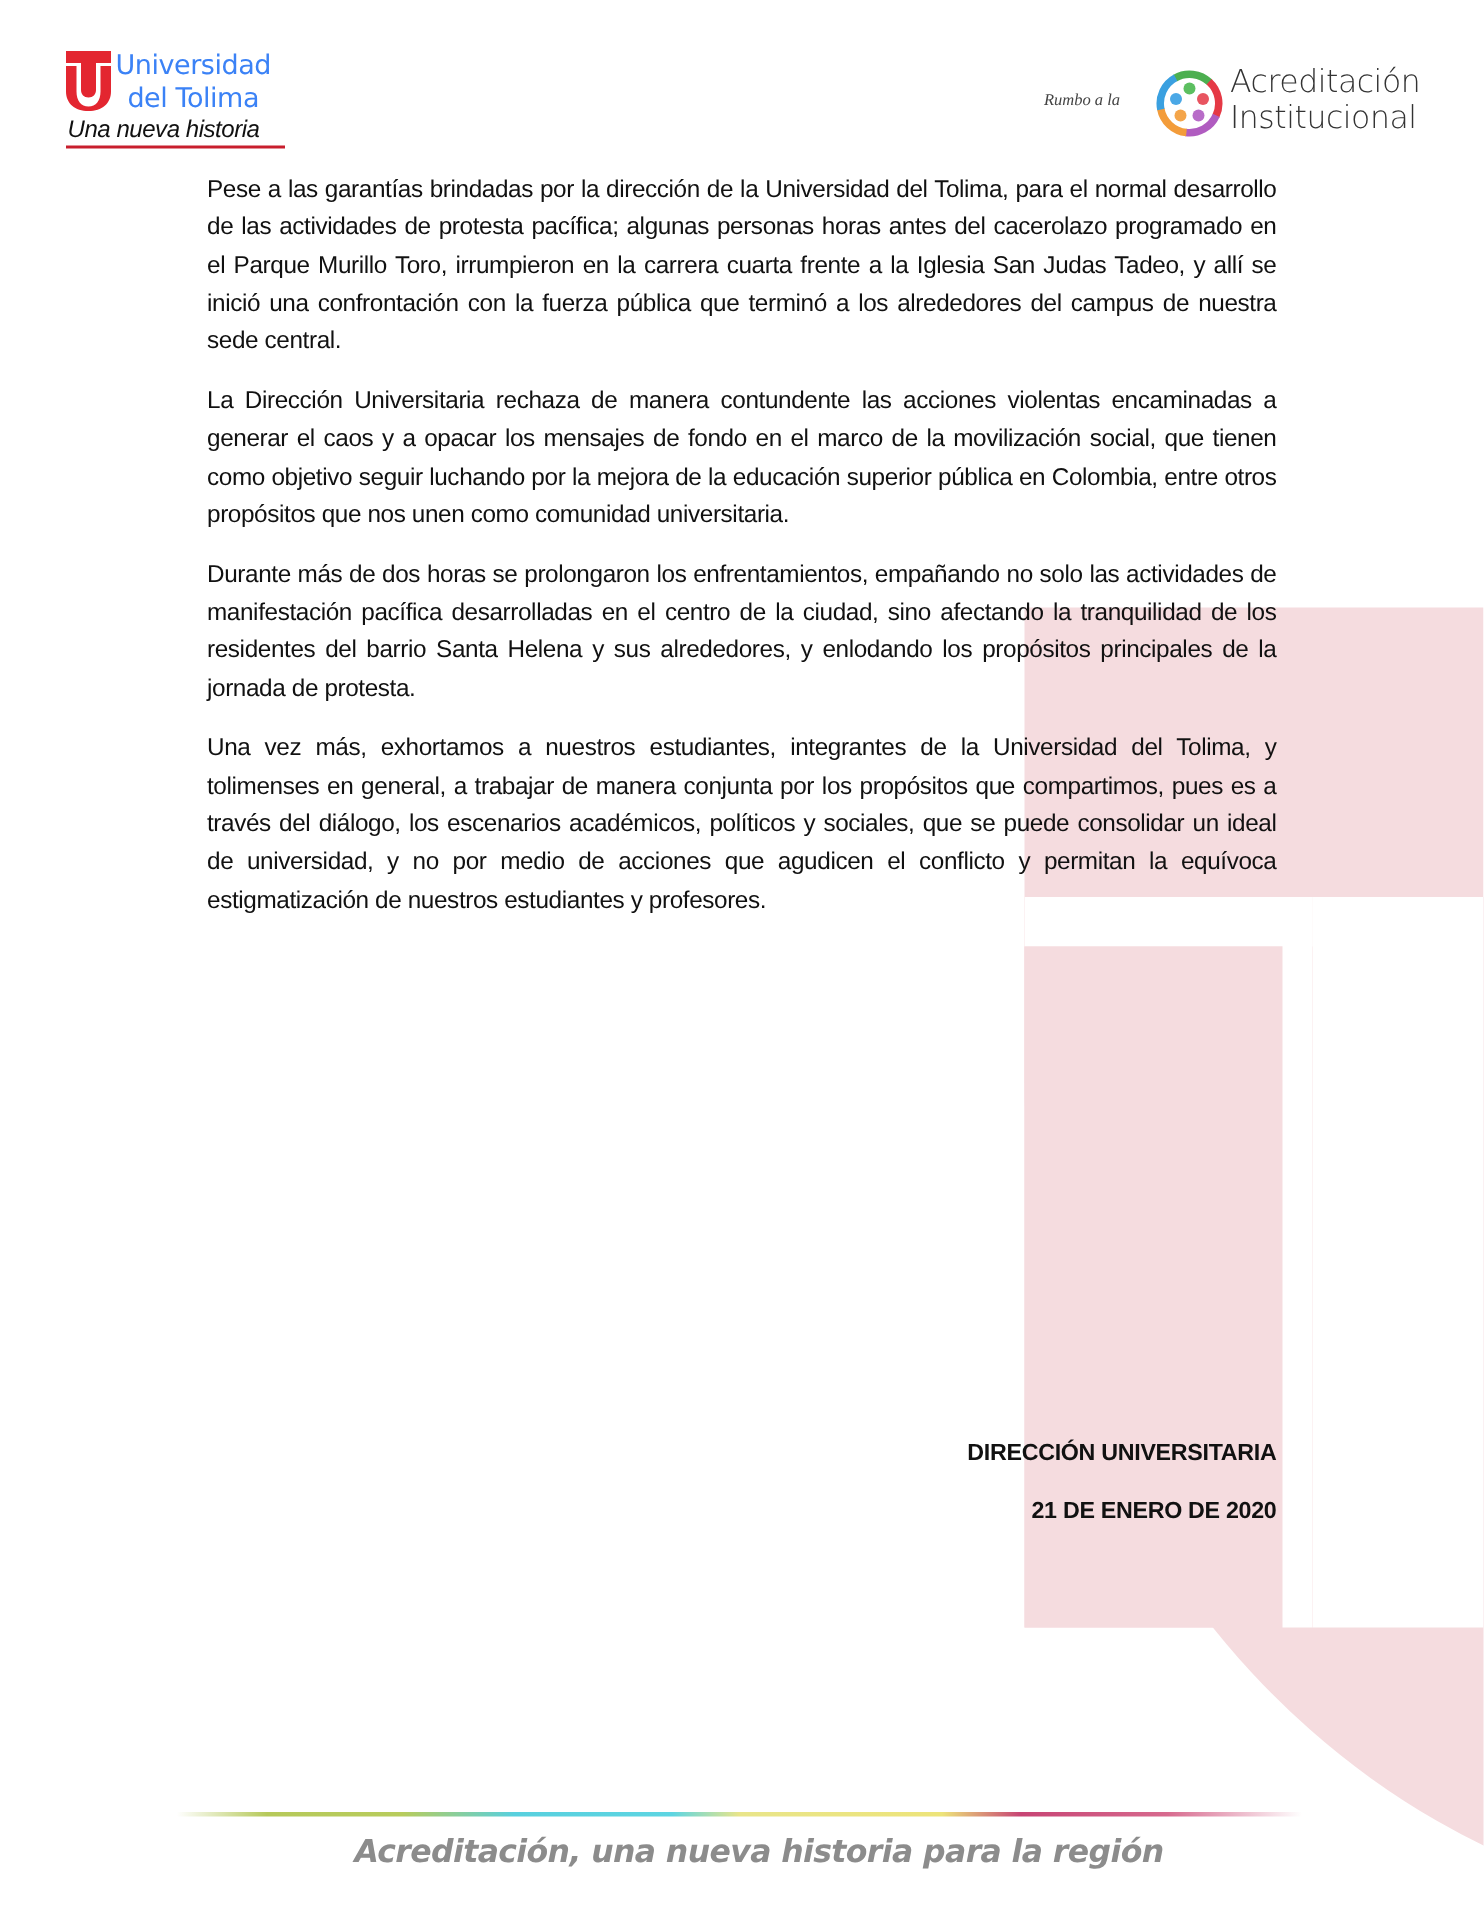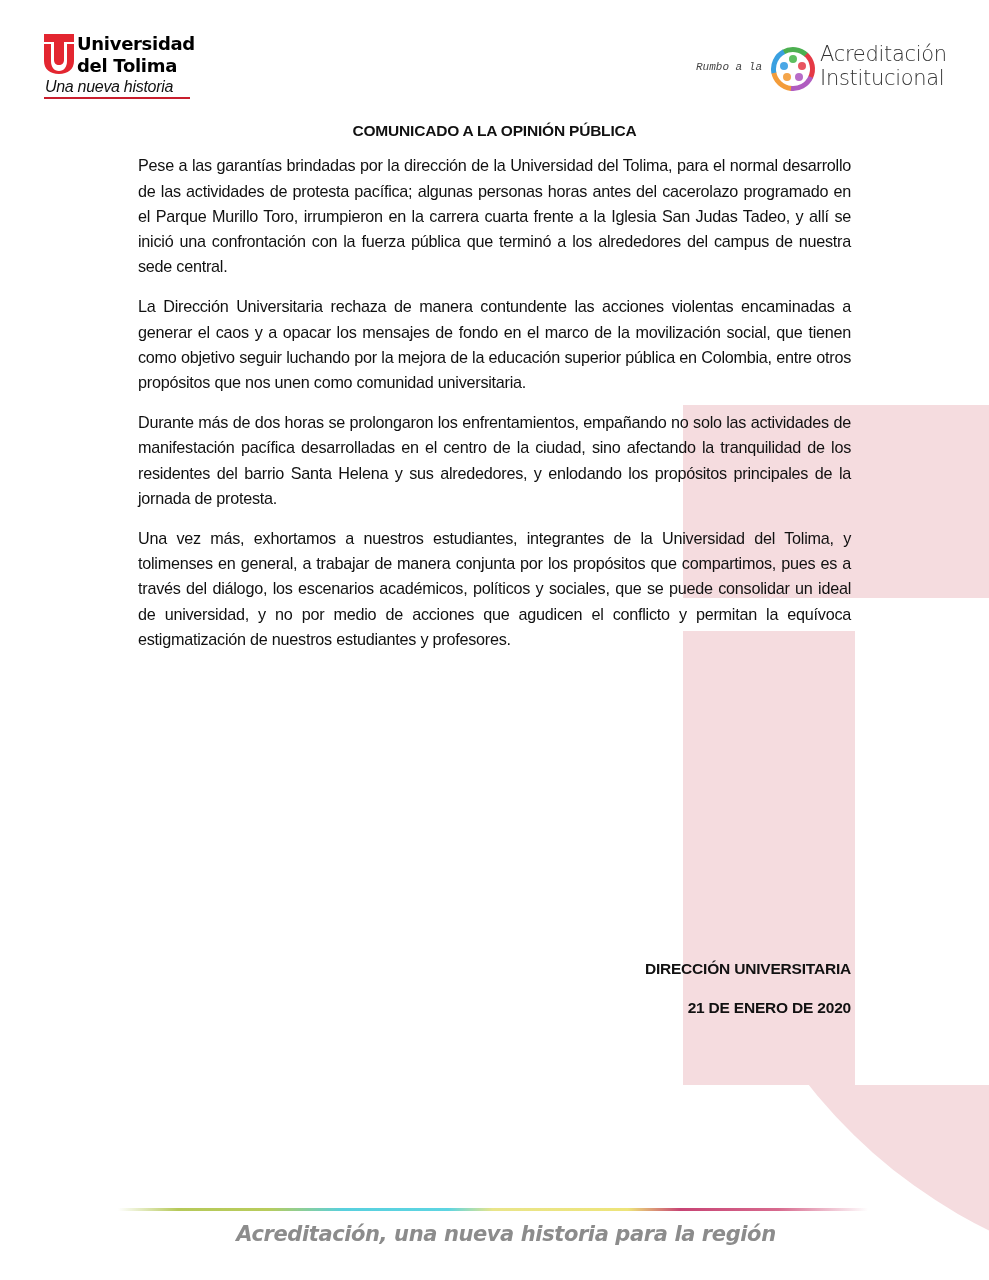--- a/index.html
+++ b/index.html
@@ -4,25 +4,25 @@
 <style>
   html, body { margin:0; padding:0; background:#ffffff; }
   body { width:989px; height:1280px; position:relative; overflow:hidden; font-family:"Liberation Sans", sans-serif; color:#111; }
 
   
   .wm { position:absolute; background:#f5dcdf; z-index:0; }
   .wm-white { position:absolute; background:#ffffff; z-index:1; }
 
   
   .logo-ut { position:absolute; left:44px; top:34px; z-index:3; }
-  .logo-ut-name { position:absolute; left:77px; top:33px; font-family:"DejaVu Sans", sans-serif; font-weight:bold; font-size:18px; line-height:22px; color:#000000; letter-spacing:-0.3px; z-index:3; }
+  .logo-ut-name { position:absolute; left:77px; top:33px; font-family:"DejaVu Sans", sans-serif; font-weight:normal; font-size:18px; line-height:22px; color:#3b82f6; letter-spacing:-0.3px; z-index:3;text-align:center; }
   .logo-ut-tag { position:absolute; left:45px; top:78px; font-family:Liberation Sans, sans-serif; font-style:italic; font-size:16px; color:#111; z-index:3; letter-spacing:-0.3px; }
   .logo-ut-line { position:absolute; left:44px; top:97px; width:146px; height:2px; background:#c81e2d; z-index:3; }
 
-  .acr-rumbo { position:absolute; left:696px; top:61px; font-family:Liberation Mono, monospace; font-style:italic; font-size:11px; color:#444; z-index:3; }
+  .acr-rumbo { position:absolute; left:696px; top:61px; font-family:Liberation Serif, serif; font-style:italic; font-size:11px; color:#444; z-index:3; }
   .acr-circle { position:absolute; left:770px; top:46px; z-index:3; }
   .acr-text { position:absolute; left:820px; top:42px; font-family:"DejaVu Sans", sans-serif; font-size:21px; line-height:24px; color:#333; z-index:3; letter-spacing:-0.3px; font-weight:300; }
 
   
   .doc { position:absolute; left:138px; top:114px; width:713px; z-index:3; font-family:"Liberation Sans", sans-serif; font-size:16.2px; line-height:25.3px; color:#111; }
   .title { text-align:center; font-weight:bold; font-size:15.5px; margin:4px 0 10px 0; letter-spacing:-0.2px; }
   .para { text-align:justify; margin:0 0 14.5px 0; letter-spacing:-0.25px; }
 
   .sig { position:absolute; right:138px; z-index:3; font-weight:bold; font-size:15.5px; text-align:right; letter-spacing:-0.2px;margin-left:43px; }
 
@@ -70,21 +70,20 @@
     <circle cx="17" cy="31" r="4" fill="#f4a54a"></circle>
     <circle cx="14" cy="20" r="4" fill="#4aa8e6"></circle>
   </svg>
 </div>
 <div class="acr-text">
   <div>Acreditación</div>
   <div>Institucional</div>
 </div>
 
 <div class="doc">
-  <div class="title">COMUNICADO A LA OPINIÓN PÚBLICA</div>
   <p class="para">Pese a las garantías brindadas por la dirección de la Universidad del Tolima, para el normal desarrollo de las actividades de protesta pacífica; algunas personas horas antes del cacerolazo programado en el Parque Murillo Toro, irrumpieron en la carrera cuarta frente a la Iglesia San Judas Tadeo, y allí se inició una confrontación con la fuerza pública que terminó a los alrededores del campus de nuestra sede central.</p>
   <p class="para">La Dirección Universitaria rechaza de manera contundente las acciones violentas encaminadas a generar el caos y a opacar los mensajes de fondo en el marco de la movilización social, que tienen como objetivo seguir luchando por la mejora de la educación superior pública en Colombia, entre otros propósitos que nos unen como comunidad universitaria.</p>
   <p class="para">Durante más de dos horas se prolongaron los enfrentamientos, empañando no solo las actividades de manifestación pacífica desarrolladas en el centro de la ciudad, sino afectando la tranquilidad de los residentes del barrio Santa Helena y sus alrededores, y enlodando los propósitos principales de la jornada de protesta.</p>
   <p class="para">Una vez más, exhortamos a nuestros estudiantes, integrantes de la Universidad del Tolima, y tolimenses en general, a trabajar de manera conjunta por los propósitos que compartimos, pues es a través del diálogo, los escenarios académicos, políticos y sociales, que se puede consolidar un ideal de universidad, y no por medio de acciones que agudicen el conflicto y permitan la equívoca estigmatización de nuestros estudiantes y profesores.</p>
 </div>
 
 <div class="sig" style="top:960px;">DIRECCIÓN UNIVERSITARIA</div>
 <div class="sig" style="top:999px;">21 DE ENERO DE 2020</div>
 
 <div class="footer-line"></div>

